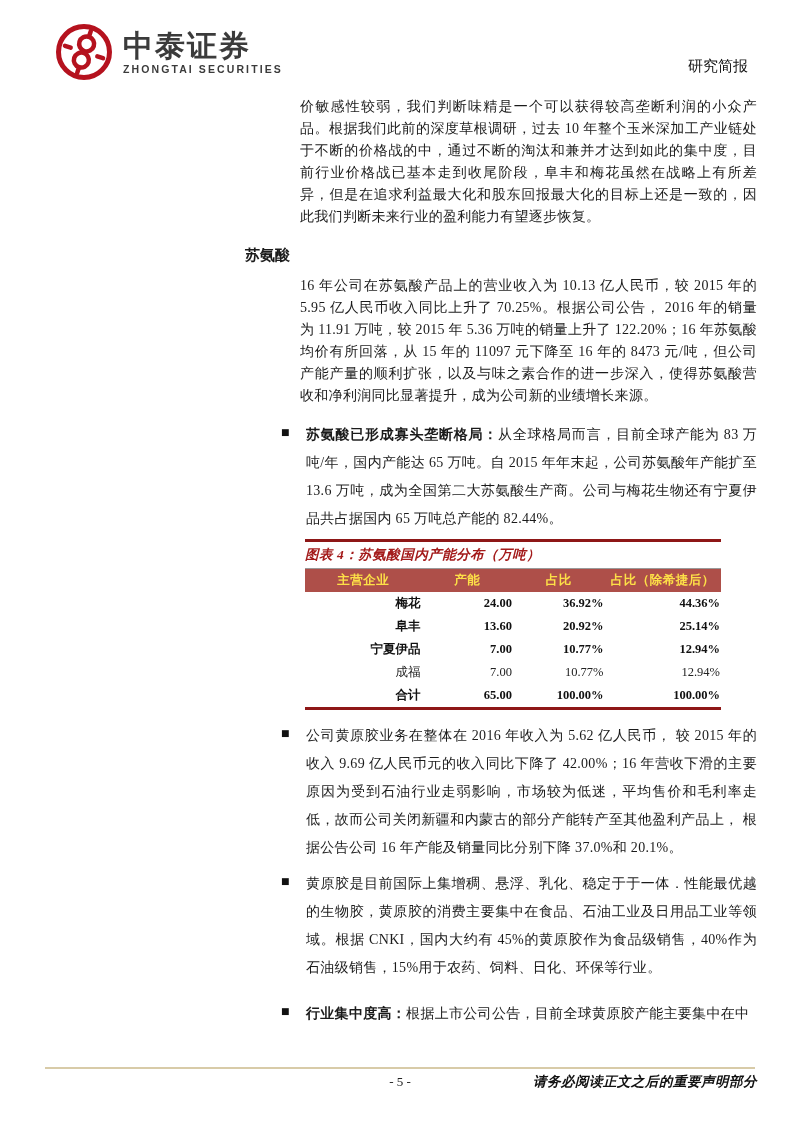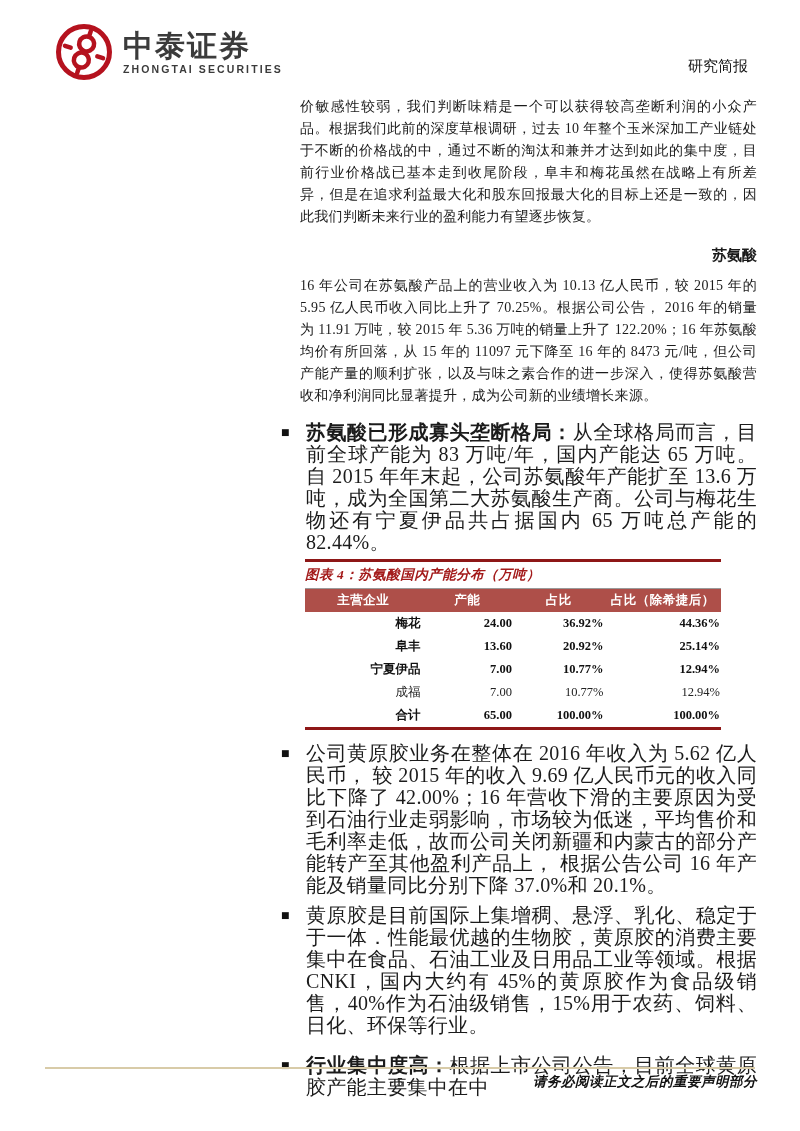--- a/index.html
+++ b/index.html
@@ -14,40 +14,40 @@
   .hdr-logo { position:absolute; left:54px; top:22px; display:flex; align-items:center; }
   .logo-mark { width:60px; height:60px; flex:none; }
   .logo-text { margin-left:9px; }
   .logo-cn { font-family:"Liberation Sans","DejaVu Sans",sans-serif; font-size:30px; font-weight:bold; color:#3b3b3b; letter-spacing:2px; line-height:32px; }
   .logo-en { font-family:"Liberation Sans","DejaVu Sans",sans-serif; font-size:10.5px; font-weight:bold; color:#3b3b3b; letter-spacing:2.1px; margin-top:1px; }
   .doc-type { position:absolute; right:52px; top:57px; font-size:15px; color:#141414; }
 
   
   .content { position:absolute; left:245px; top:96px; width:512px; }
   .para { margin:0 0 0 55px; width:457px; text-align:justify; font-size:14px; line-height:22px; letter-spacing:0.3px; }
-  .sec-heading { font-size:15px; font-weight:bold; margin:0; line-height:20px;text-align:right; }
+  .sec-heading { font-size:15px; font-weight:bold; margin:0; line-height:20px; }
   .sec-heading.s1 { margin-top:17px; }
   .sec-heading.s2 { margin-top:26px; }
   .para.p2 { margin-top:10px; }
 
   .bullet { display:flex; margin-left:36px; }
   .bullet .marker { width:25px; flex:none; font-size:9px; line-height:22px; font-family:"DejaVu Sans",sans-serif; color:#111; }
-  .bullet .btxt { margin:0; width:451px; text-align:justify; font-size:20px; line-height:22px; letter-spacing:0.3px; }
+  .bullet .btxt { margin:0; width:451px; text-align:justify; font-size:14px; line-height:28px; letter-spacing:0.3px; }
   .bullet.b1 { margin-top:14px; }
   .bullet.x1 { margin-top:12px; }
   .bullet.x2 { margin-top:8px; }
   .bullet.x3 { margin-top:18px; }
   .lead { font-weight:bold; }
 
   
   .figure { margin:6px 0 0 60px; width:416px; }
   .fig-topline { border-top:3px solid #8E1717; }
   .fig-title { color:#A31A1A; font-weight:bold; font-style:italic; font-size:13.5px; line-height:26px; border-bottom:1px solid #9a9a9a; letter-spacing:0.5px; }
   table.captable { width:100%; border-collapse:collapse; font-size:12.5px; border-bottom:3px solid #8E1717; }
-  table.captable thead th { background:#AE4F49; color:#ffffff; font-weight:bold; height:21px; font-size:12.5px; letter-spacing:0.5px; }
+  table.captable thead th { background:#AE4F49; color:#fde047; font-weight:bold; height:21px; font-size:12.5px; letter-spacing:0.5px; }
   table.captable td { height:21px; text-align:right; color:#222; }
   table.captable tr.b td { font-weight:bold; color:#111; }
   .c1 { width:28%; } .c2 { width:22%; } .c3 { width:22%; } .c4 { width:28%; }
   .fig-source { color:#B0544E; font-size:11px; line-height:15px; margin-top:4px; font-style:italic; letter-spacing:0.5px; }
 
   
   .footer-line { position:absolute; left:45px; right:45px; top:1067px; border-top:2px solid #D8CBA8; }
   .page-num { position:absolute; top:1074px; left:0; width:100%; text-align:center; font-size:13px; color:#222; }
   .disclaimer { position:absolute; top:1073px; right:43px; font-size:13.5px; font-weight:bold; font-style:italic; color:#111; letter-spacing:0.5px; }
 </style>

